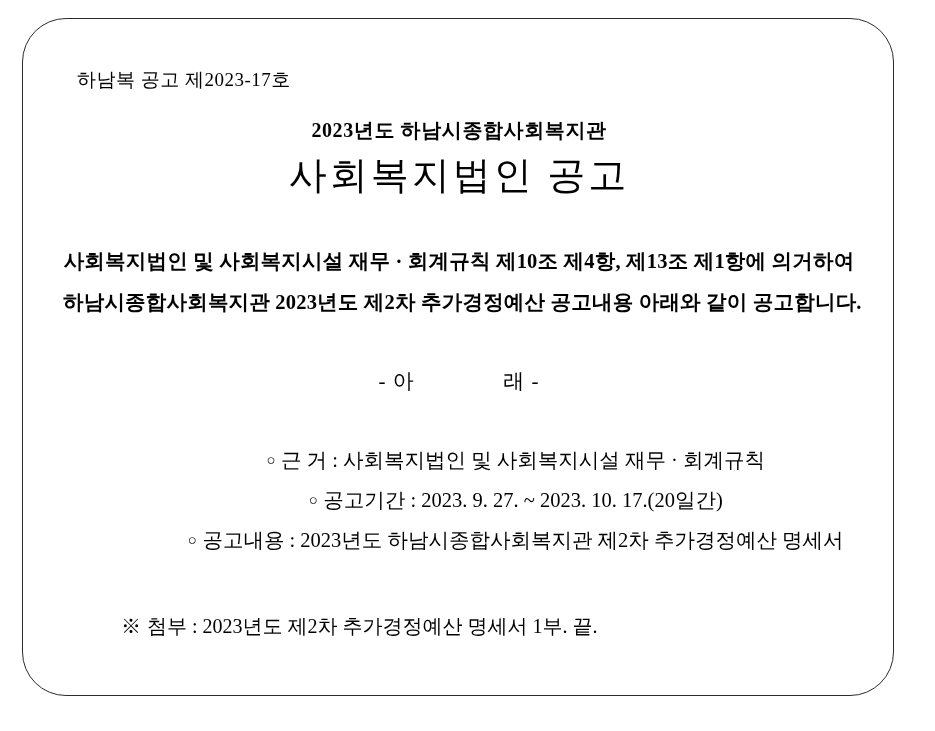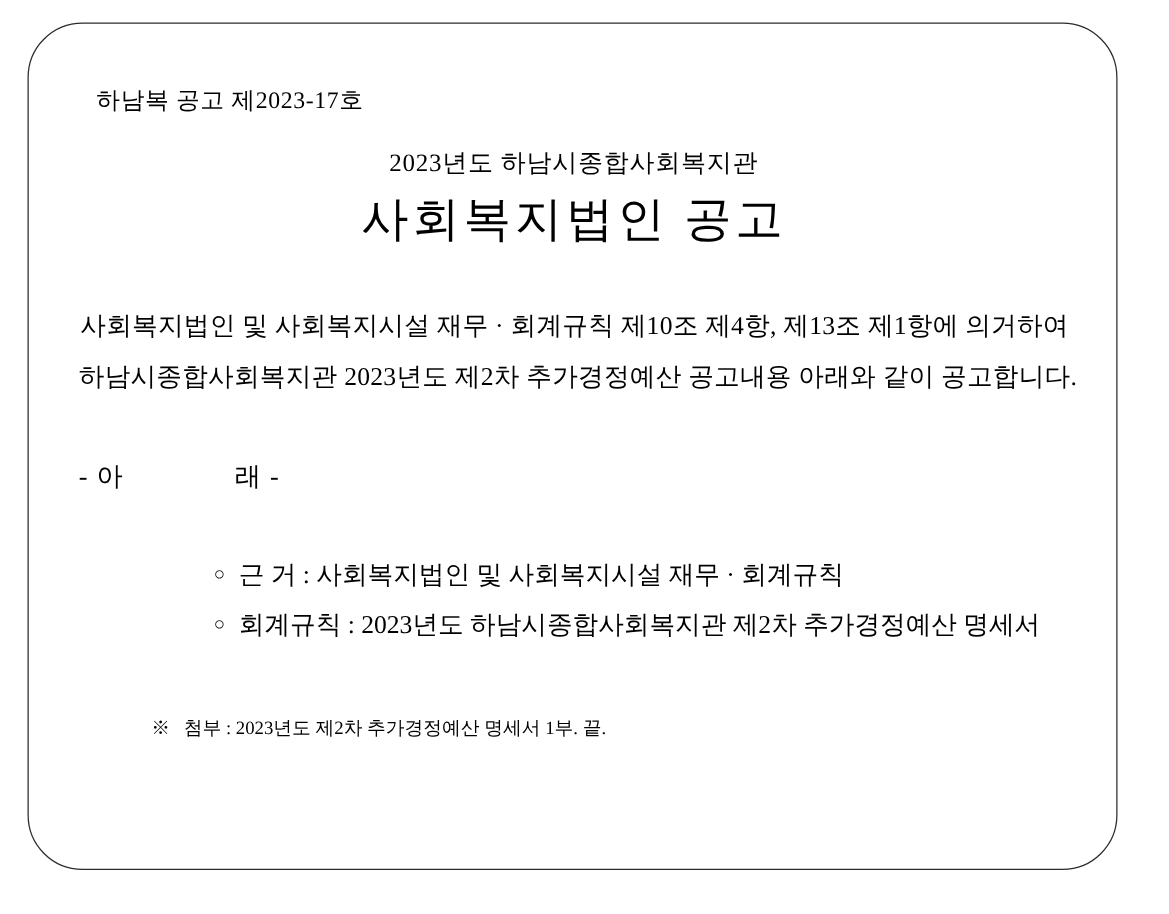--- a/index.html
+++ b/index.html
@@ -53,74 +53,78 @@
     white-space: nowrap;
   }
 
   .title-block {
     text-align: center;
     margin-top: 24px;
   }
   .title-sub {
     font-size: 20px;
     letter-spacing: 0.6px;
+    font-weight: bold;
   }
   .title-main {
     font-size: 38px;
     letter-spacing: 3px;
     margin-top: 6px;
     font-weight: normal;
   }
 
   .body-para {
     margin-top: 40px;
-    text-align: right;
+    text-align: center;
     font-size: 20.5px;
     line-height: 2.0;
     letter-spacing: 0.2px;
+    font-weight: bold;
   }
   .body-para .line {
     white-space: nowrap;
   }
 
   .arae {
+    text-align: center;
     font-size: 21px;
     margin-top: 44px;
     letter-spacing: 1px;
   }
   .arae .gap {
     display: inline-block;
     width: 76px;
   }
 
   .items {
     margin-top: 46px;
     padding-left: 108px;
     font-size: 20.5px;
     line-height: 1.95;
   }
   .item-row {
     white-space: nowrap;
+    text-align: center;
   }
   .bullet {
     display: inline-block;
     width: 20px;
     font-size: 15px;
     vertical-align: 2px;
   }
   .item-cont {
     display: inline-block;
     padding-left: 134px;
     white-space: nowrap;
   }
 
   .attach {
     margin-top: 52px;
     padding-left: 58px;
-    font-size: 15px;
+    font-size: 20px;
     white-space: nowrap;
   }
   .attach .mark {
     display: inline-block;
     width: 26px;
   }
 </style>
 </head>
 <body>
 
@@ -145,23 +149,26 @@
         <span class="gap"></span>
         <span>래 -</span>
       </div>
 
       <div class="items">
 
         <div class="item-row">
           <span class="bullet">○</span><span>근      거 : 사회복지법인 및 사회복지시설 재무 · 회계규칙</span>
         </div>
 
+        <div class="item-row">
+          <span class="bullet">○</span><span>공고기간 : 2023. 9. 27. ~ 2023. 10. 17.(20일간)</span>
+        </div>
 
         <div class="item-row">
-          <span class="bullet">○</span><span>회계규칙 : 2023년도 하남시종합사회복지관 제2차 추가경정예산 명세서</span>
+          <span class="bullet">○</span><span>공고내용 : 2023년도 하남시종합사회복지관 제2차 추가경정예산 명세서</span>
         </div>
 
       </div>
 
       <div class="attach">
         <span class="mark">※</span><span>첨부 : 2023년도 제2차 추가경정예산 명세서 1부.  끝.</span>
       </div>
 
     </div>
   </div>

